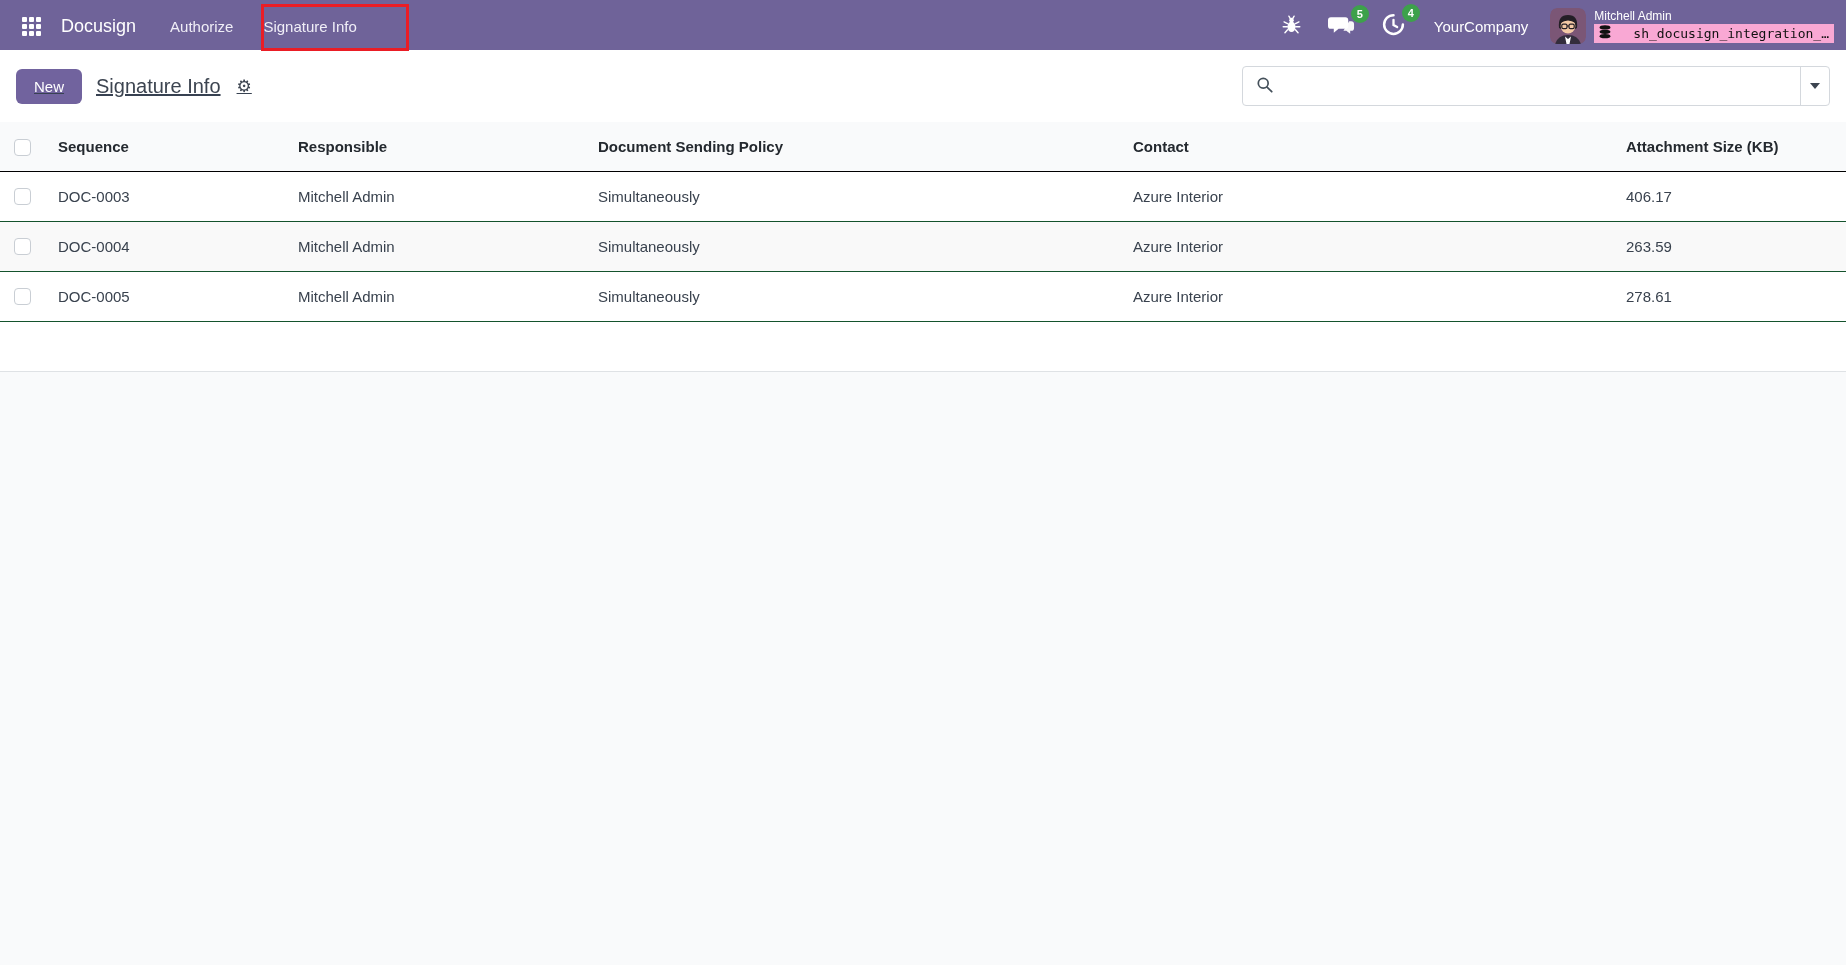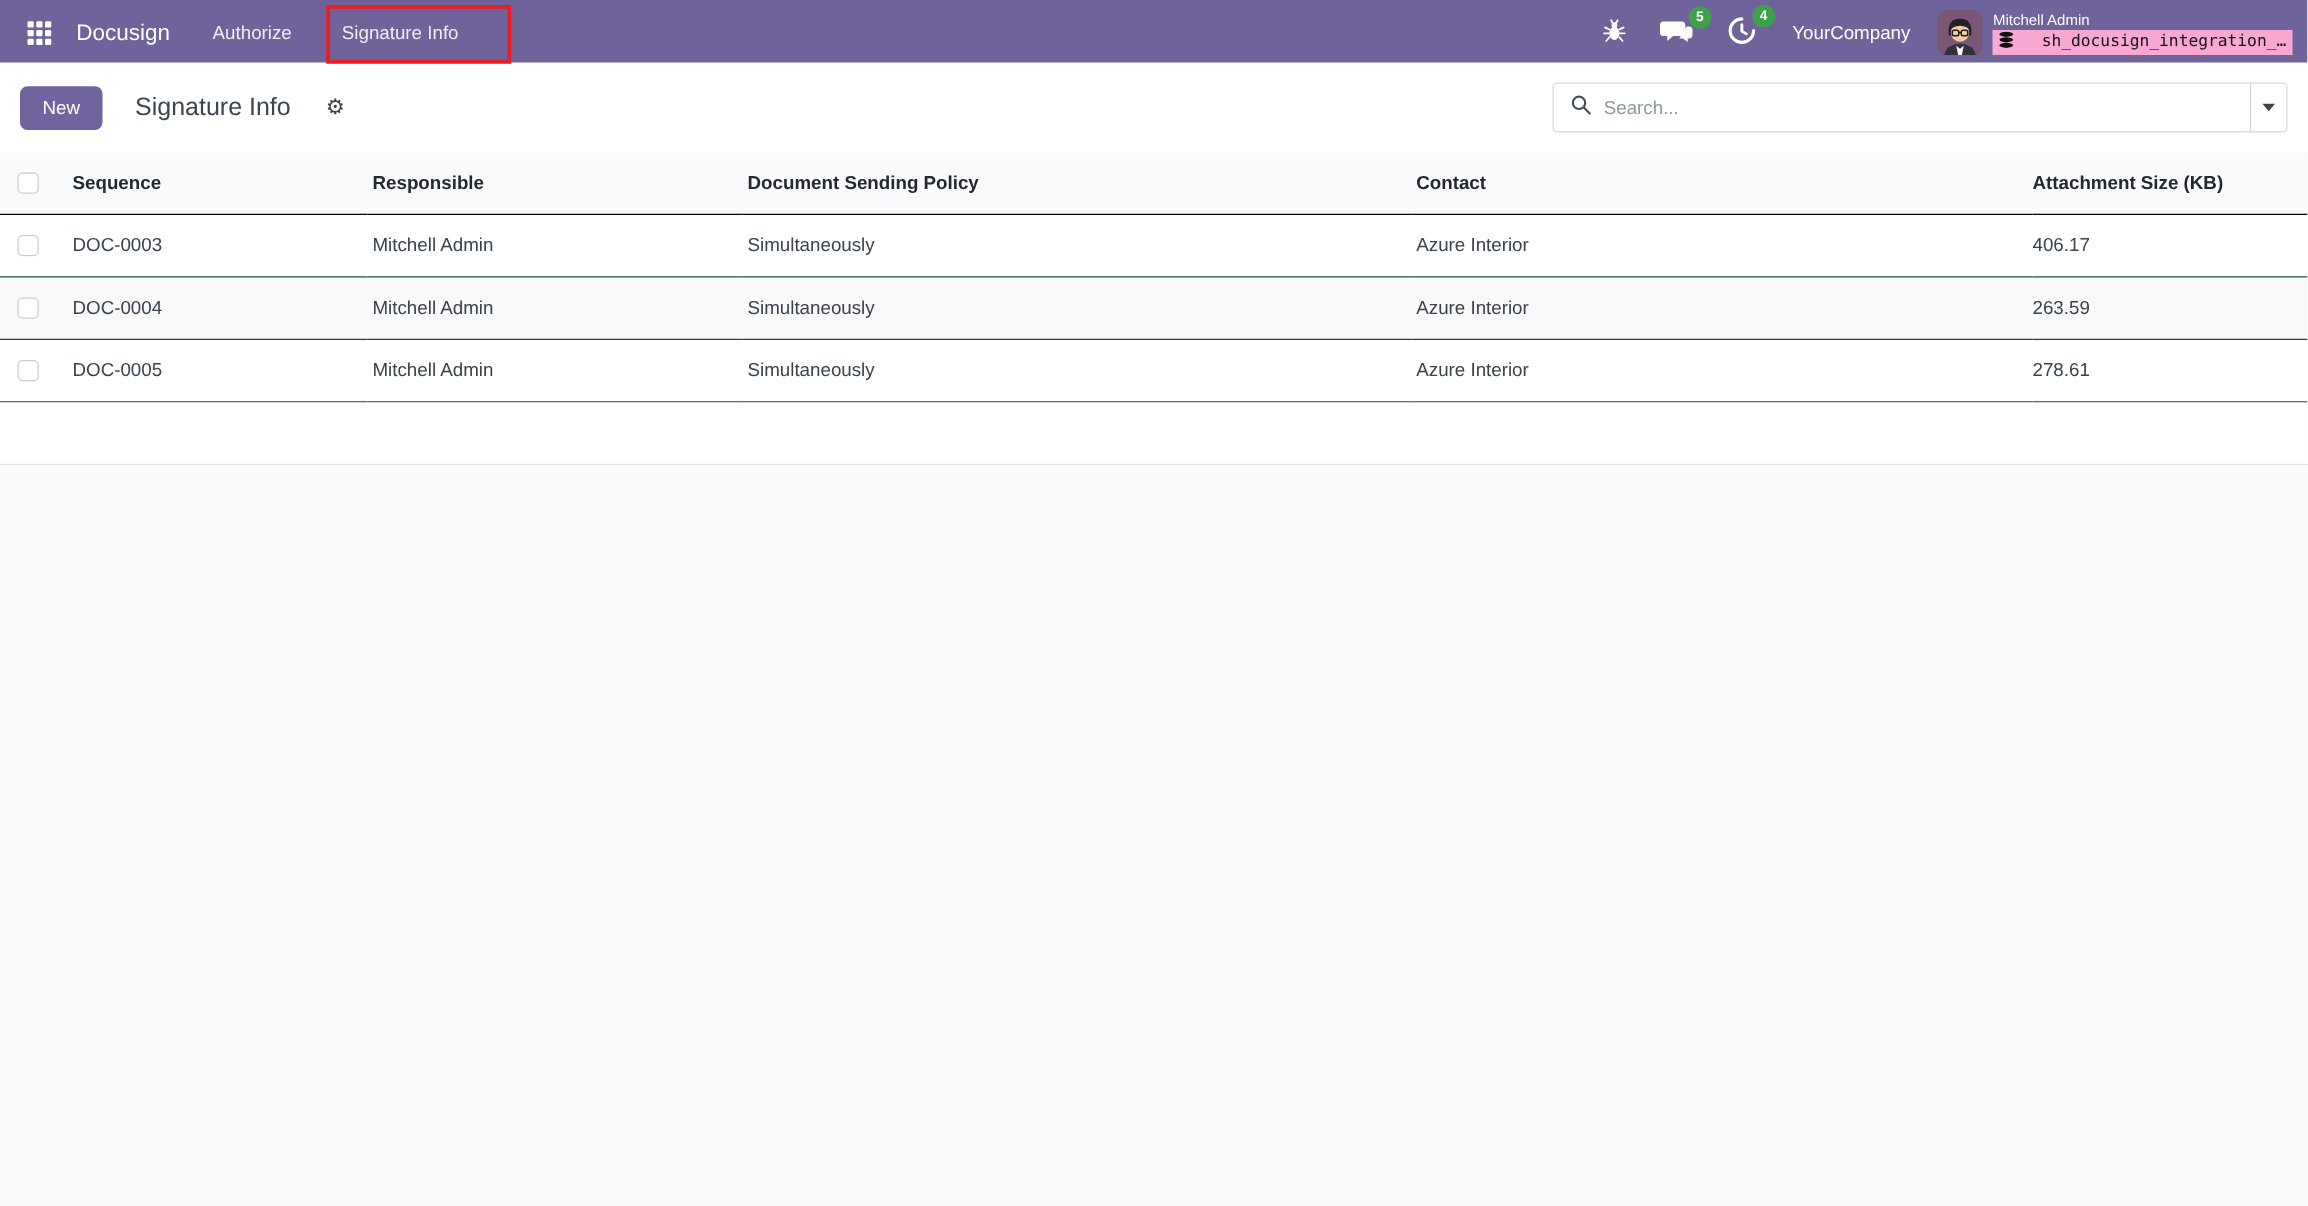--- a/index.html
+++ b/index.html
@@ -23,21 +23,21 @@
     color:#fff;
   }
   .nav-left { display:flex; align-items:center; height:100%; }
   .apps-btn {
     background:none; border:none; cursor:pointer;
     padding:6px; margin-right:14px; display:flex; align-items:center;
   }
   .grid-icon { display:grid; grid-template-columns:repeat(3,5px); grid-template-rows:repeat(3,5px); gap:2px; }
   .grid-icon i { background:#fff; border-radius:1px; }
   .brand { font-size:18px; font-weight:500; margin-right:22px; cursor:pointer; white-space:nowrap; }
-  .nav-menu { display:flex; align-items:center; height:100%; gap:16px; }
+  .nav-menu { display:flex; align-items:center; height:100%; gap:6px; }
   .nav-item {
     color:#f0eef7; font-size:15px; text-decoration:none;
     padding:10px 12px; border-radius:4px; white-space:nowrap; cursor:pointer;
   }
   .annotation-box {
     position:absolute; left:261px; top:4px; width:148px; height:47px;
     border:3px solid #ea1d25; z-index:30; pointer-events:none;
   }
 
   .nav-right { display:flex; align-items:center; gap:10px; height:100%; }
@@ -64,21 +64,21 @@
   }
   .db-box .db-text { overflow:hidden; text-overflow:clip; }
 
   
   .control-panel {
     background:#fff;
     display:flex; align-items:center;
     padding:14px 16px;
     height:72px;
   }
-  .cp-left { flex:1; display:flex; align-items:center; gap:26px; }
+  .cp-left { flex:1; display:flex; align-items:center; gap:14px;text-decoration:underline; }
   .btn-new {
     background:#71639e; color:#fff; border:none; border-radius:6px;
     font-size:15px; font-family:inherit; padding:9px 18px; cursor:pointer;
   }
   .view-title { font-size:20px; color:#3c4450; white-space:nowrap; }
   .gear-btn {
     background:none; border:none; cursor:pointer;
     font-family:"DejaVu Sans", sans-serif; font-size:17px; color:#3c4450; line-height:1;
     padding:2px;
   }
@@ -239,21 +239,20 @@
   </div>
 
   <div class="search-bar">
     <div class="search-main">
       <span>
         <svg width="17" height="17" viewBox="0 0 20 20">
           <circle cx="8.5" cy="8.5" r="5.8" fill="none" stroke="#44505a" stroke-width="2"></circle>
           <line x1="13" y1="13" x2="18.5" y2="18.5" stroke="#44505a" stroke-width="2" stroke-linecap="round"></line>
         </svg>
       </span>
-      <input class="search-input" type="text" placeholder="Search..." style="">
     </div>
     <button class="search-caret-btn">
       <span class="caret-down"></span>
     </button>
   </div>
 
 </div>
 
 <main class="list-view">
   <table>

